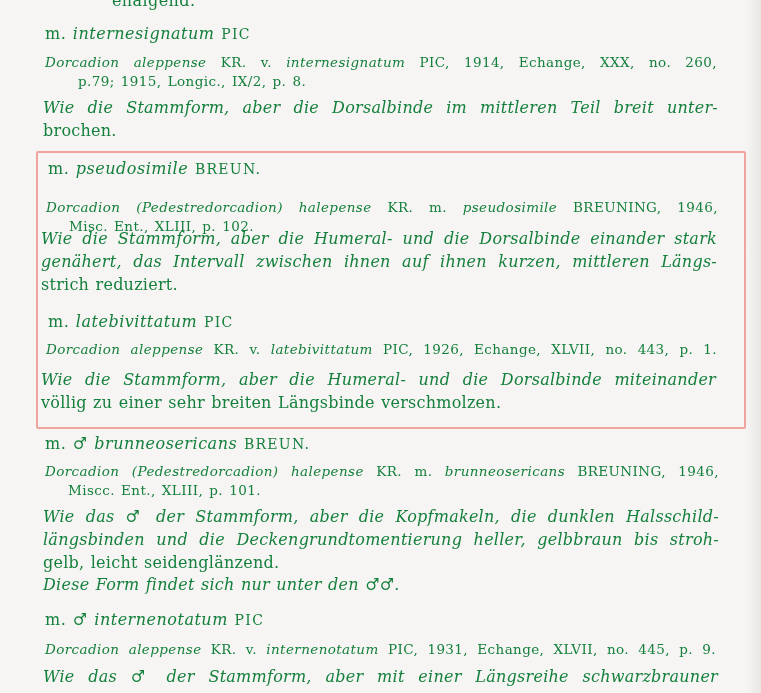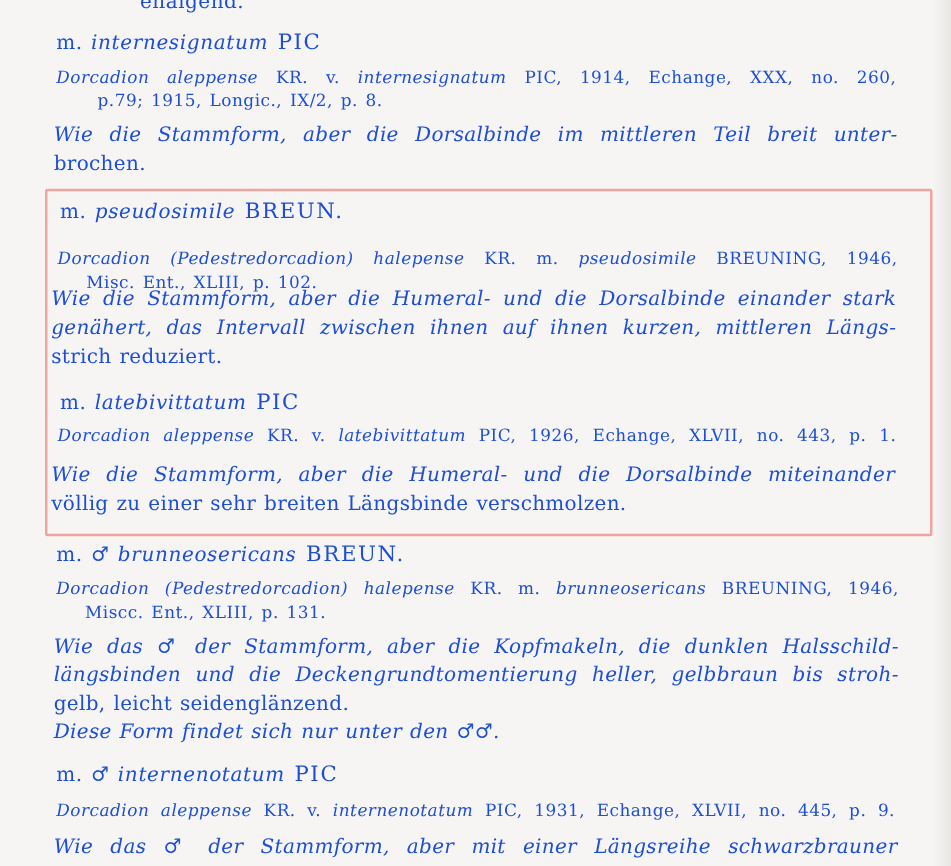--- a/index.html
+++ b/index.html
@@ -31,21 +31,21 @@
 
   .heading {
     position: absolute;
     font-size: 16px;
     line-height: 20px;
     letter-spacing: 0.5px;
     word-spacing: 1px;
     white-space: nowrap;
   }
   .heading .it { font-style: italic; }
-  .heading .au { font-size: 17px; letter-spacing: 1.3px; }
+  .heading .au { font-size: 14px; letter-spacing: 1.3px; }
 
   .cite {
     position: absolute;
     font-size: 13.5px;
     line-height: 19px;
     letter-spacing: 0.4px;
     word-spacing: 1.5px;
   }
   .cite .it { font-style: italic; }
   .cl.just { text-align: justify; text-align-last: justify; }
@@ -91,21 +91,21 @@
 
   #s5-heading { left: 45px; top: 610px; }
   #s5-cite    { left: 45px; top: 640px; width: 671px; }
   #s5-body    { left: 43px; top: 665px; width: 675px; }
 
   #top-partial { left: 112px; top: -9px; }
 </style>
 </head>
 <body>
 
-<div class="page" style="background: rgb(246, 245, 243); color: #1d4ed8;">
+<div class="page" style="background: rgb(246, 245, 243); color: #15803d;">
 
   <div id="top-partial" class="partial">enalgend.</div>
 
   <div id="s1-heading" class="heading"><span>m. </span><span class="it">internesignatum</span><span class="au"> PIC</span></div>
 
   <div id="s1-cite" class="cite">
     <div class="cl just"><span class="it">Dorcadion aleppense</span><span> KR. v. </span><span class="it">internesignatum</span><span> PIC, 1914, Echange, XXX, no. 260,</span></div>
     <div class="cl cont">p.79; 1915, Longic., IX/2, p. 8.</div>
   </div>
 
@@ -137,21 +137,21 @@
 
   <div id="s3-body" class="body-par">
     <div class="bl just">Wie die Stammform, aber die Humeral- und die Dorsalbinde miteinander</div>
     <div class="bl">völlig zu einer sehr breiten Längsbinde verschmolzen.</div>
   </div>
 
   <div id="s4-heading" class="heading"><span>m. ♂ </span><span class="it">brunneosericans</span><span class="au"> BREUN.</span></div>
 
   <div id="s4-cite" class="cite">
     <div class="cl just"><span class="it">Dorcadion (Pedestredorcadion) halepense</span><span> KR. m. </span><span class="it">brunneosericans</span><span> BREUNING, 1946,</span></div>
-    <div class="cl cont">Miscc. Ent., XLIII, p. 131.</div>
+    <div class="cl cont">Miscc. Ent., XLIII, p. 101.</div>
   </div>
 
   <div id="s4-body" class="body-par">
     <div class="bl just">Wie das ♂ der Stammform, aber die Kopfmakeln, die dunklen Halsschild-</div>
     <div class="bl just">längsbinden und die Deckengrundtomentierung heller, gelbbraun bis stroh-</div>
     <div class="bl">gelb, leicht seidenglänzend.</div>
   </div>
 
   <div id="s4-note" class="body-par">
     <div class="bl">Diese Form findet sich nur unter den ♂♂.</div>

